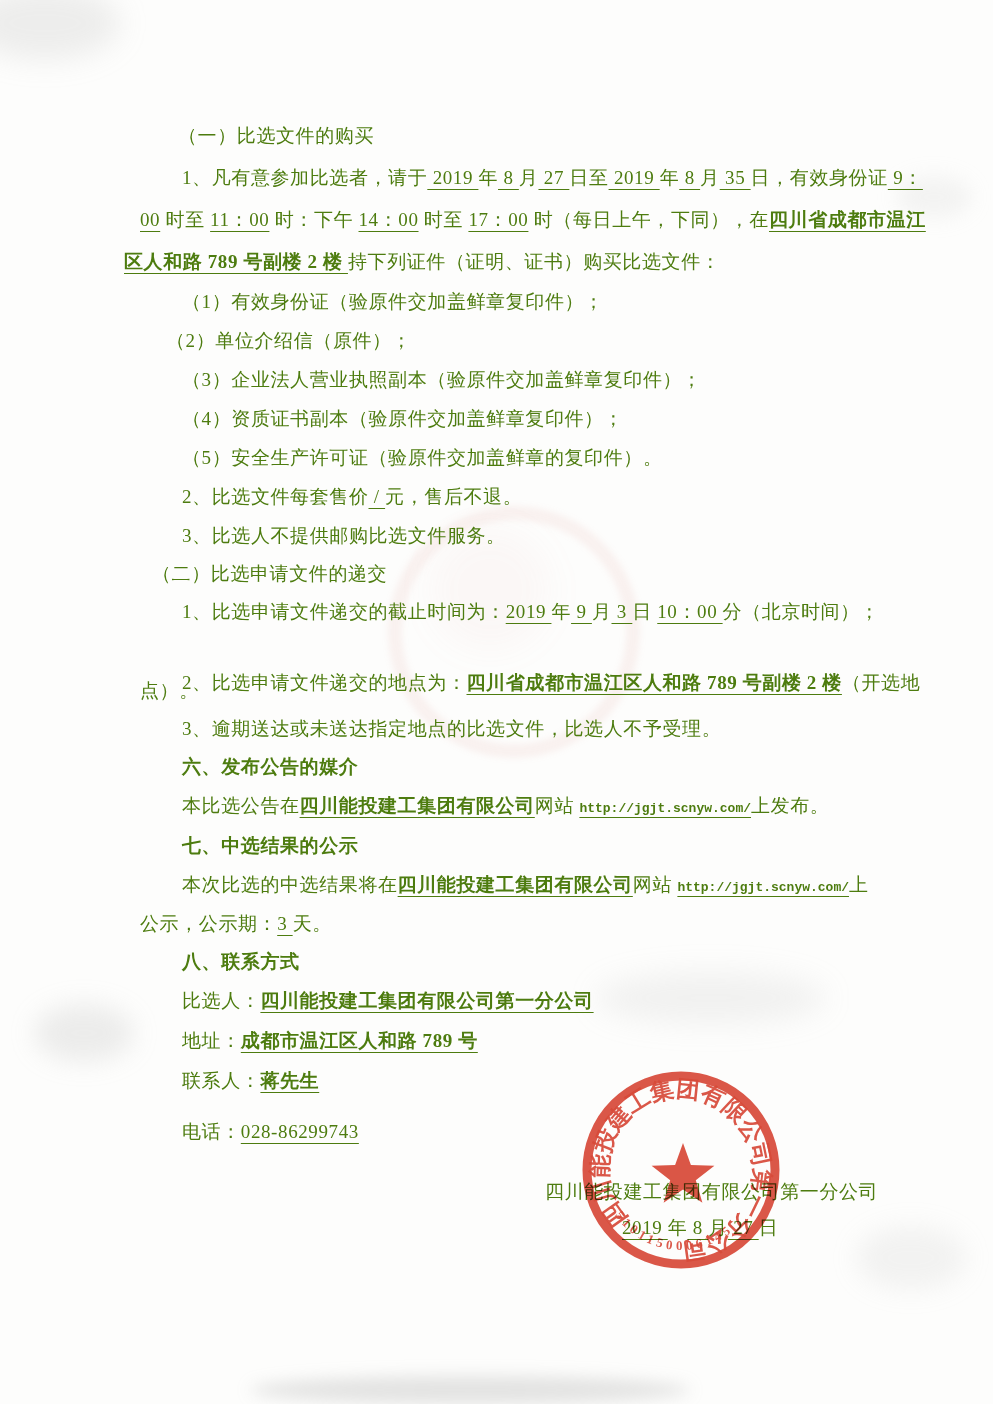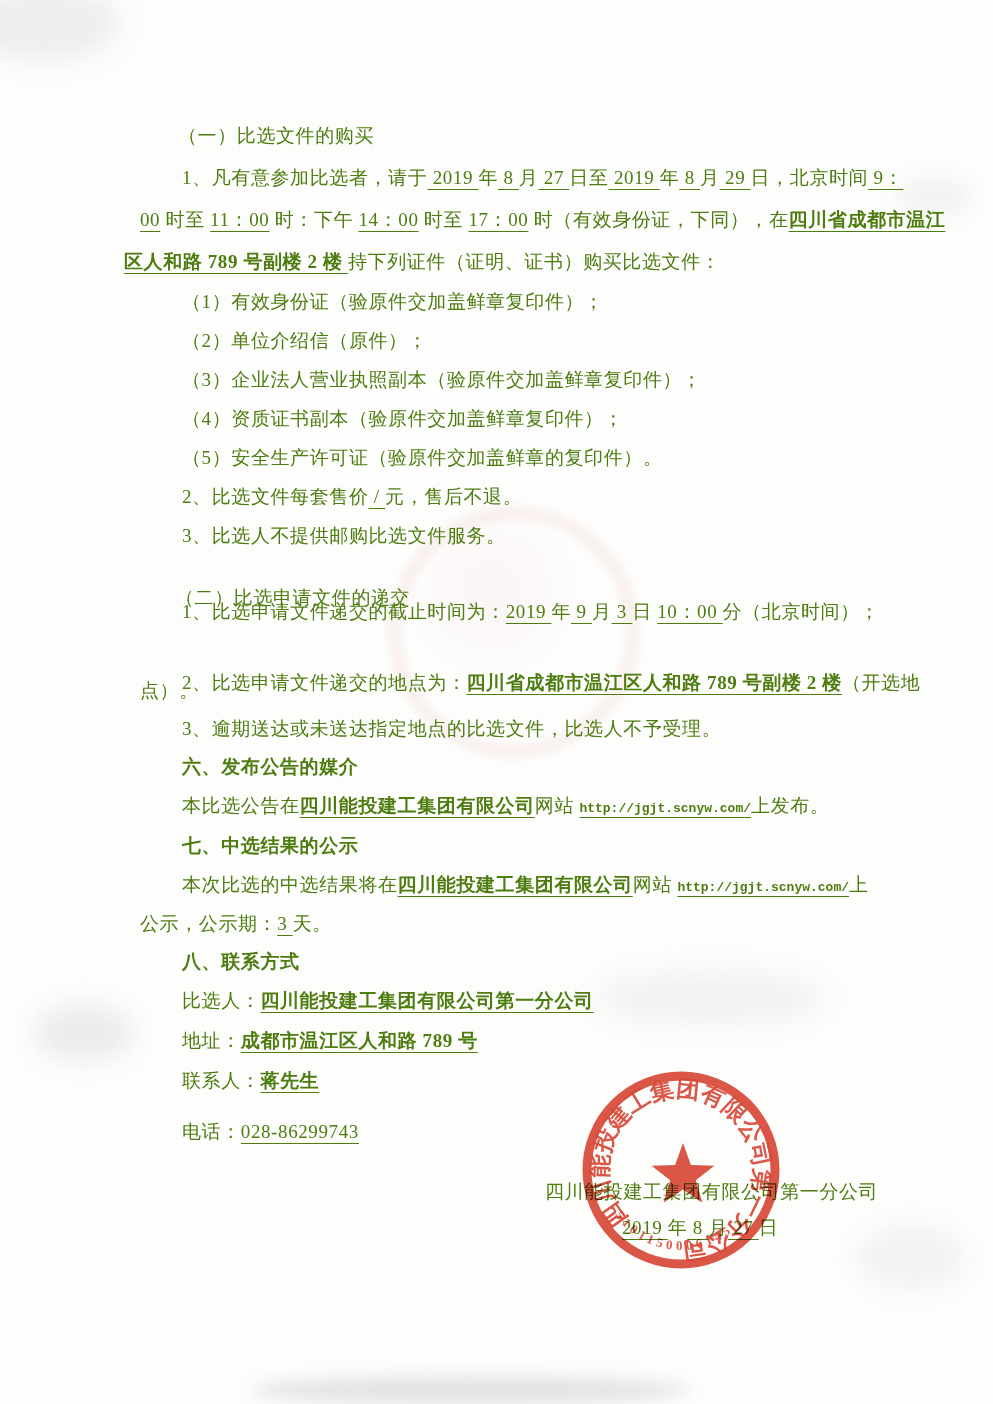--- a/index.html
+++ b/index.html
@@ -69,31 +69,31 @@
   <div class="smudge s1"></div>
   <div class="smudge s2"></div>
   <div class="smudge s3"></div>
   <div class="smudge s4"></div>
   <div class="smudge s5"></div>
   <div class="smudge s6"></div>
   <div class="smudge s7"></div>
 
   <div id="doc">
       <div class="line" style="left: 178px; top: 124px;"><span>（一）比选文件的购买</span></div>
-      <div class="line" style="left: 182px; top: 166px;"><span>1、凡有意参加比选者，请于</span><span class="u"> 2019 </span><span>年</span><span class="u"> 8 </span><span>月</span><span class="u"> 27 </span><span>日至</span><span class="u"> 2019 </span><span>年</span><span class="u"> 8 </span><span>月</span><span class="u"> 29 </span><span>日，北京时间</span><span class="u"> 9：</span></div>
-      <div class="line" style="left: 140px; top: 208px;"><span class="u">00</span><span> 时至 </span><span class="u">11：00</span><span> 时：下午 </span><span class="u">14：00</span><span> 时至 </span><span class="u">17：00</span><span> 时（有效身份证，下同），在</span><span class="b u">四川省成都市温江</span></div>
+      <div class="line" style="left: 182px; top: 166px;"><span>1、凡有意参加比选者，请于</span><span class="u"> 2019 </span><span>年</span><span class="u"> 8 </span><span>月</span><span class="u"> 27 </span><span>日至</span><span class="u"> 2019 </span><span>年</span><span class="u"> 8 </span><span>月</span><span class="u"> 35 </span><span>日，有效身份证</span><span class="u"> 9：</span></div>
+      <div class="line" style="left: 140px; top: 208px;"><span class="u">00</span><span> 时至 </span><span class="u">11：00</span><span> 时：下午 </span><span class="u">14：00</span><span> 时至 </span><span class="u">17：00</span><span> 时（每日上午，下同），在</span><span class="b u">四川省成都市温江</span></div>
       <div class="line" style="left: 124px; top: 250px;"><span class="b u">区人和路 789 号副楼 2 楼 </span><span>持下列证件（证明、证书）购买比选文件：</span></div>
       <div class="line" style="left: 182px; top: 290px;"><span>（1）有效身份证（验原件交加盖鲜章复印件）；</span></div>
-      <div class="line" style="left: 182px; top: 329px; font-family: Liberation Serif, serif;"><span>（2）单位介绍信（原件）；</span></div>
+      <div class="line" style="left: 166px; top: 329px; font-family: Liberation Serif, serif;"><span>（2）单位介绍信（原件）；</span></div>
       <div class="line" style="left: 182px; top: 368px;"><span>（3）企业法人营业执照副本（验原件交加盖鲜章复印件）；</span></div>
       <div class="line" style="left: 182px; top: 407px;"><span>（4）资质证书副本（验原件交加盖鲜章复印件）；</span></div>
       <div class="line" style="left: 182px; top: 446px;"><span>（5）安全生产许可证（验原件交加盖鲜章的复印件）。</span></div>
       <div class="line" style="left: 182px; top: 485px;"><span>2、比选文件每套售价</span><span class="u"> / </span><span>元，售后不退。</span></div>
       <div class="line" style="left: 182px; top: 524px;"><span>3、比选人不提供邮购比选文件服务。</span></div>
-      <div class="line" style="left: 175px; top: 562px; margin-top: 24px;"><span>（二）比选申请文件的递交</span></div>
+      <div class="line" style="left: 152px; top: 562px;"><span>（二）比选申请文件的递交</span></div>
       <div class="line" style="left: 182px; top: 600px;"><span>1、比选申请文件递交的截止时间为：</span><span class="u">2019 </span><span>年</span><span class="u"> 9 </span><span>月</span><span class="u"> 3 </span><span>日 </span><span class="u">10：00 </span><span>分（北京时间）；</span></div>
       <div class="line" style="left: 182px; top: 671px;"><span>2、比选申请文件递交的地点为：</span><span class="b u">四川省成都市温江区人和路 789 号副楼 2 楼</span><span>（开选地</span></div>
       <div class="line" style="left: 140px; top: 679px;"><span>点）。</span></div>
       <div class="line" style="left: 182px; top: 717px;"><span>3、逾期送达或未送达指定地点的比选文件，比选人不予受理。</span></div>
       <div class="line" style="left: 182px; top: 755px;"><span class="b">六、发布公告的媒介</span></div>
       <div class="line" style="left: 182px; top: 794px;"><span>本比选公告在</span><span class="b u">四川能投建工集团有限公司</span><span>网站 </span><span class="m u">http://jgjt.scnyw.com/</span><span>上发布。</span></div>
       <div class="line" style="left: 182px; top: 834px;"><span class="b">七、中选结果的公示</span></div>
       <div class="line" style="left: 182px; top: 873px;"><span>本次比选的中选结果将在</span><span class="b u">四川能投建工集团有限公司</span><span>网站 </span><span class="m u">http://jgjt.scnyw.com/</span><span>上</span></div>
       <div class="line" style="left: 140px; top: 912px;"><span>公示，公示期：</span><span class="u">3 </span><span>天。</span></div>
       <div class="line" style="left: 182px; top: 950px;"><span class="b">八、联系方式</span></div>

